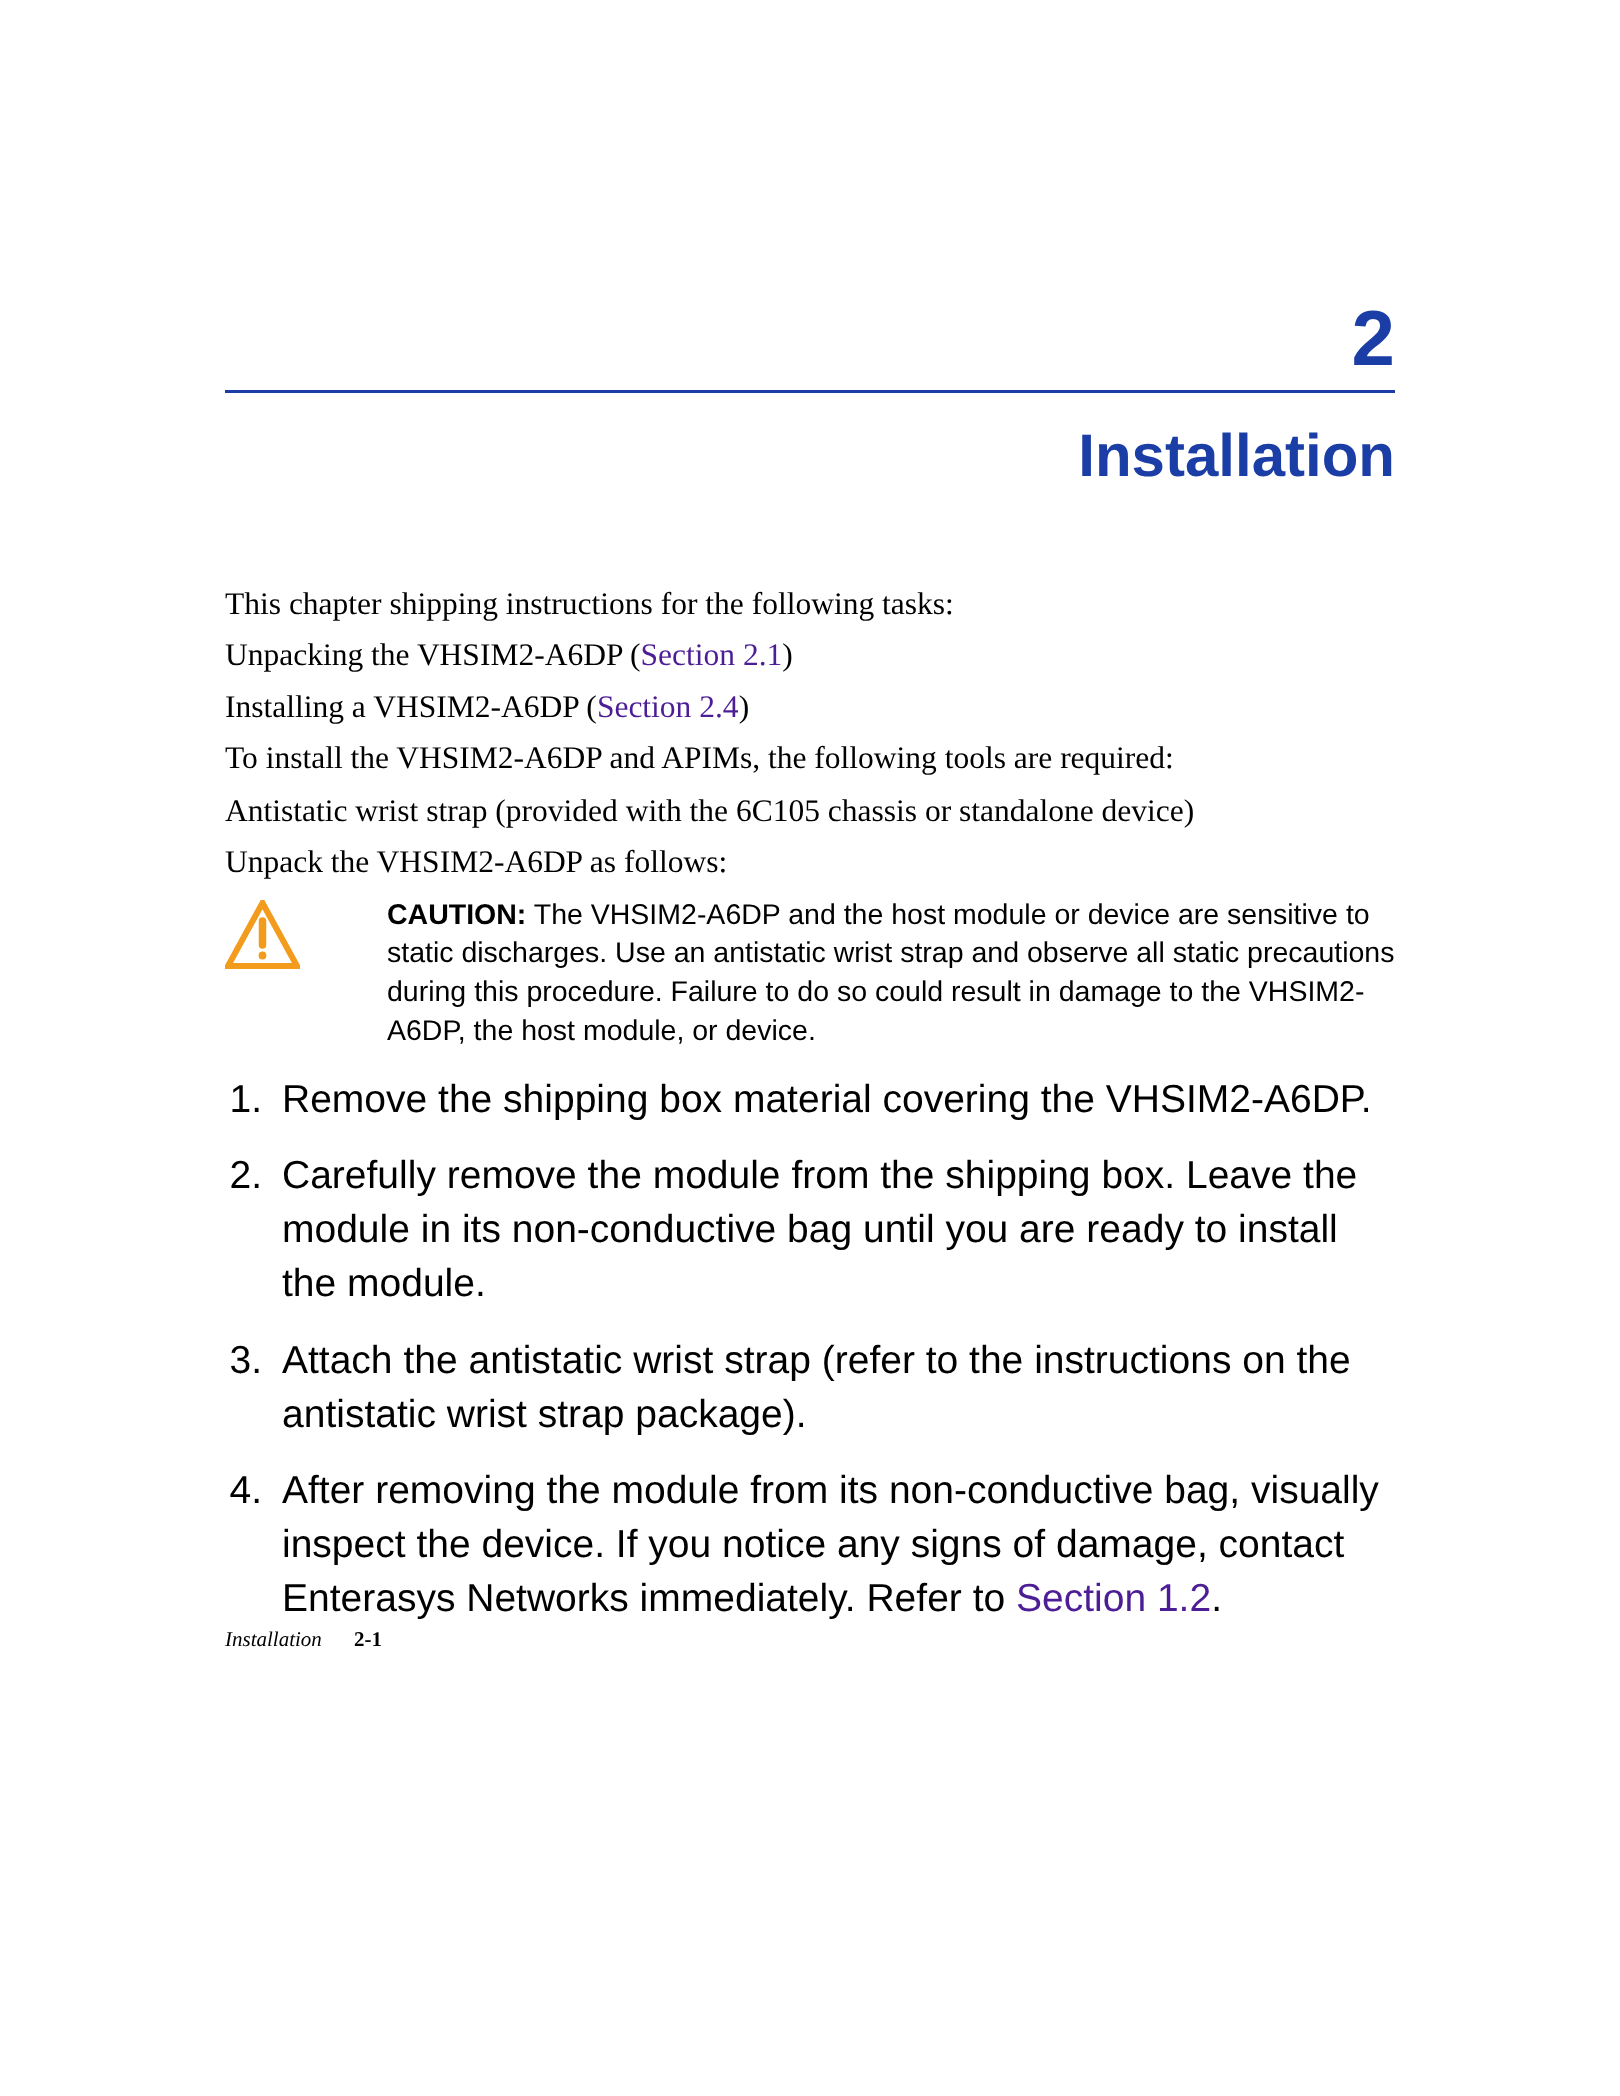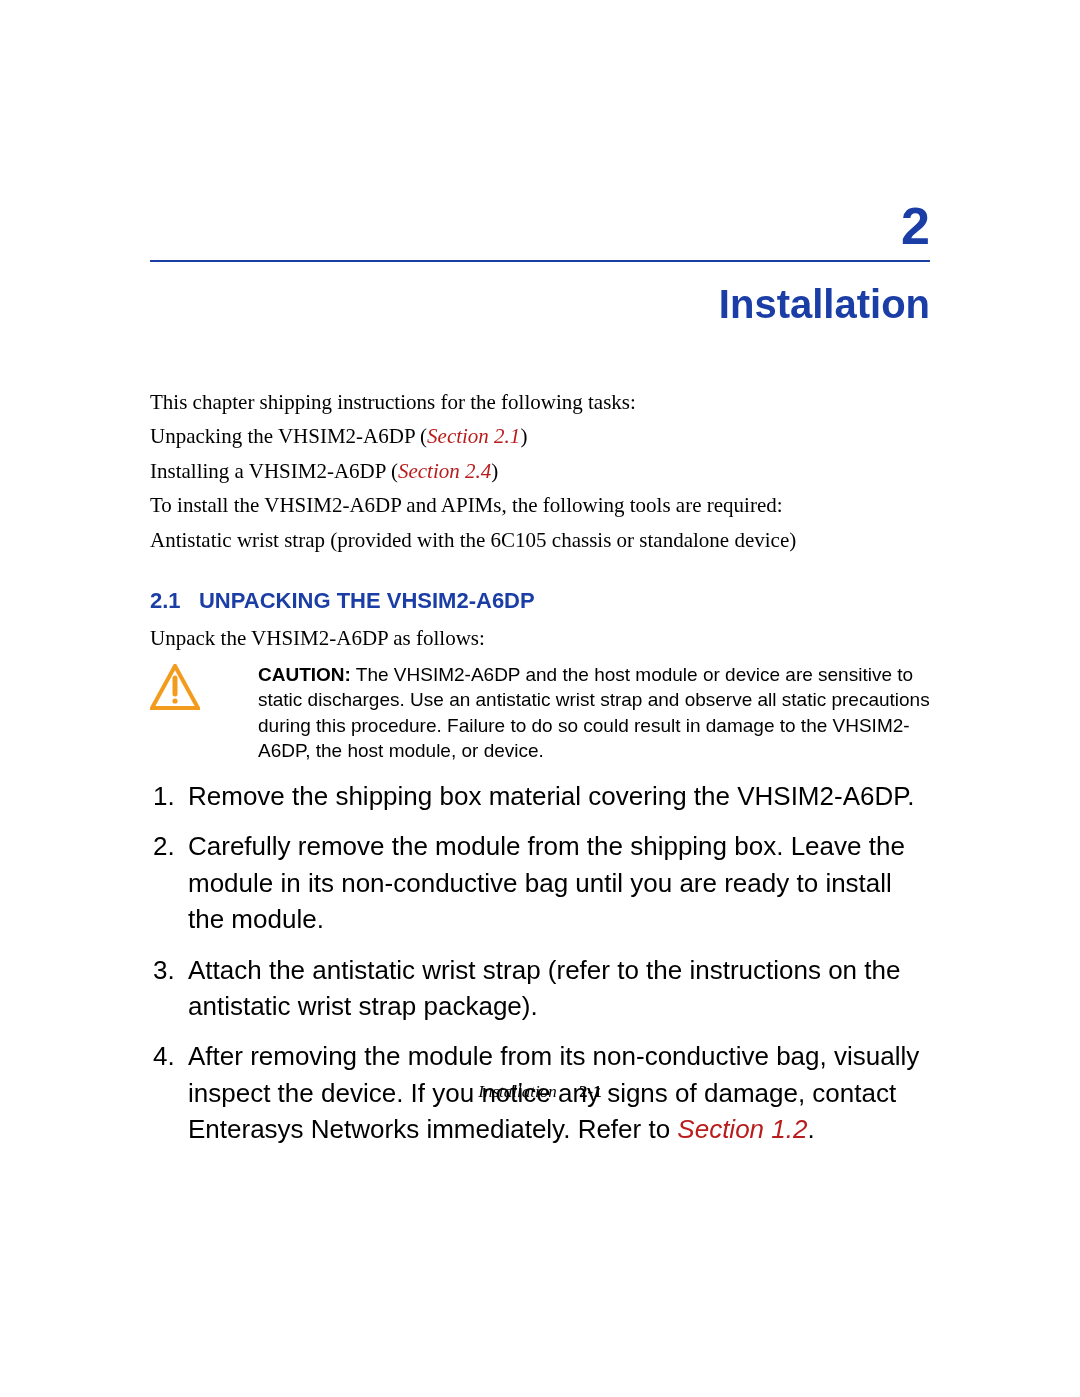--- a/index.html
+++ b/index.html
@@ -37,21 +37,21 @@
     color: #1b3da6;
     text-align: right;
     margin: 0 0 60px 0;
   }
   .body {
     font-size: 21px;
     line-height: 1.45;
   }
   .body p { margin: 0 0 4px 0; }
   .indent { margin-left: 40px; }
-  .link { color: #b91c1c; font-style: italic; }
+  .link { color: #4c1d95; }
   .sectitle {
     font-family: Arial, Helvetica, sans-serif;
     font-weight: bold;
     font-size: 22px;
     color: #1b3da6;
     margin: 30px 0 6px 0;
   }
   .caution {
     display: flex;
     align-items: flex-start;
@@ -74,23 +74,23 @@
     line-height: 1.4;
     padding-left: 32px;
     margin: 6px 0 12px 0;
   }
   ol.steps li { margin-bottom: 14px; padding-left: 6px; }
   .footer {
     position: absolute;
     left: 150px;
     right: 150px;
     bottom: 295px;
-    text-align: center;
+    text-align: left;
     font-family: "Times New Roman", Times, serif;
-    font-size: 17px;
+    font-size: 14px;
   }
   .footer .fname { font-style: italic; margin-right: 18px; }
   .footer .fnum { font-weight: bold; }
 </style>
 </head>
 <body>
 
 <div class="page">
   <div class="chapnum">2</div>
   <div class="rule"></div>
@@ -102,23 +102,20 @@
     <p class="indent">
       <span>Unpacking the VHSIM2-A6DP (</span><span class="link">Section 2.1</span><span>)</span>
     </p>
     <p class="indent">
       <span>Installing a VHSIM2-A6DP (</span><span class="link">Section 2.4</span><span>)</span>
     </p>
 
     <p>To install the VHSIM2-A6DP and APIMs, the following tools are required:</p>
     <p class="indent">Antistatic wrist strap (provided with the 6C105 chassis or standalone device)</p>
 
-    <div class="sectitle">
-      <span>2.1</span>&nbsp;&nbsp;&nbsp;<span>UNPACKING THE VHSIM2-A6DP</span>
-    </div>
 
     <p>Unpack the VHSIM2-A6DP as follows:</p>
 
     <div class="caution">
       <div class="tri">
         <svg width="50" height="46" viewBox="0 0 50 46">
           <polygon points="25,2 48,44 2,44" fill="none" stroke="#f29b1d" stroke-width="4"></polygon>
           <line x1="25" y1="14" x2="25" y2="30" stroke="#f29b1d" stroke-width="5" stroke-linecap="round"></line>
           <circle cx="25" cy="37" r="2.6" fill="#f29b1d"></circle>
         </svg>

